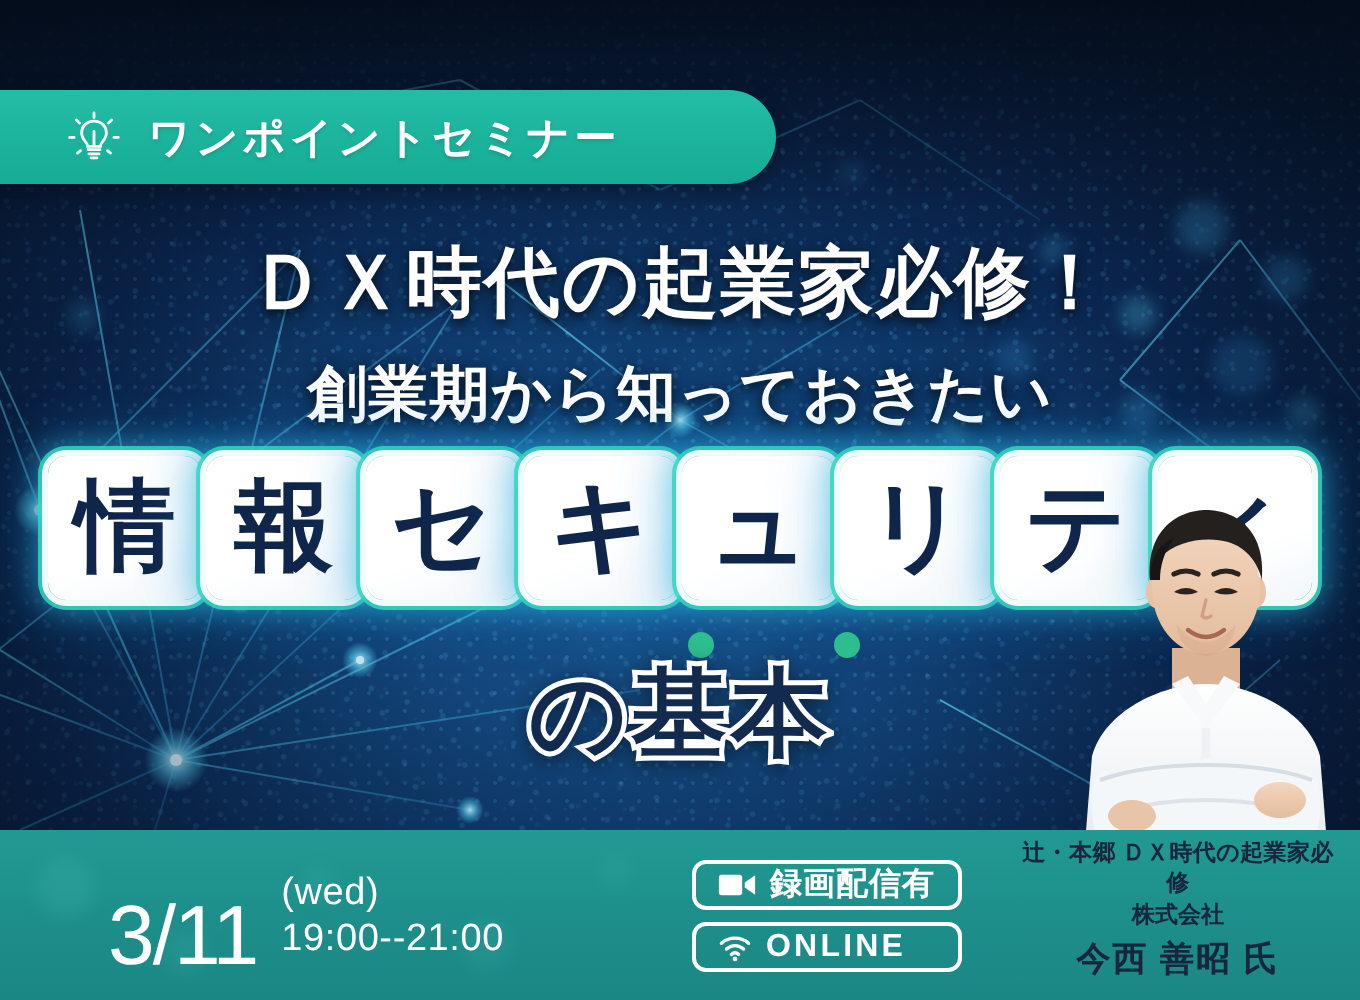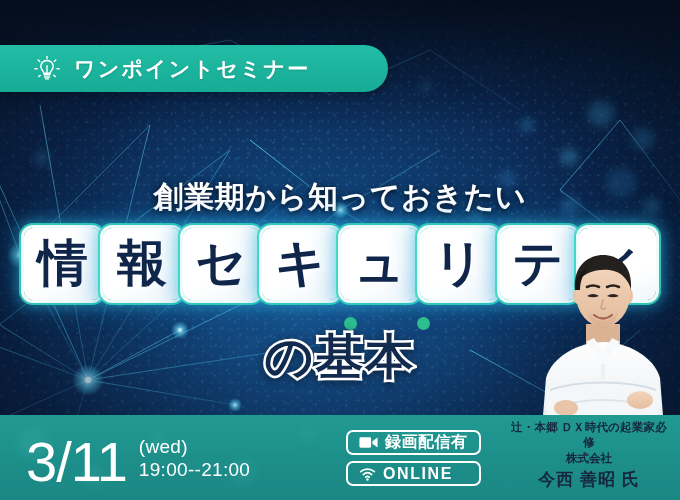--- a/index.html
+++ b/index.html
@@ -96,21 +96,21 @@
 
   
   .bottom{
     position:absolute;left:0;bottom:0;width:680px;height:85px;
     background:linear-gradient(180deg,#219a92 0%,#1d8e8a 55%,#1b8785 100%);
     overflow:hidden;
   }
   .bottom .bk{opacity:.5;}
 
   .date{position:absolute;left:26px;bottom:12px;display:flex;align-items:flex-end;gap:12px;}
-  .date-big{color:#fff;font-size:56px;font-weight:400;line-height:.95;letter-spacing:-1px;}
+  .date-big{color:#fff;font-size:42px;font-weight:400;line-height:.95;letter-spacing:-1px;margin-left:28px;}
   .date-side{display:flex;flex-direction:column;line-height:1.18;padding-bottom:7px;margin-top:41px;}
   .date-dow{color:#fff;font-size:19px;font-weight:400;letter-spacing:.3px;}
   .date-time{color:#fff;font-size:19px;font-weight:400;letter-spacing:.3px;}
 
   .badges{position:absolute;left:346px;bottom:14px;display:flex;flex-direction:column;gap:6px;}
   .badge{
     border:2px solid #ffffff;border-radius:7px;height:25px;
     display:flex;align-items:center;gap:7px;padding:0 11px;
     color:#fff;font-size:16px;font-weight:700;letter-spacing:1.6px;white-space:nowrap;
   }
@@ -194,20 +194,21 @@
       <g fill="none" stroke="#ffffff" stroke-width="1.5" stroke-linecap="round">
         <path d="M16 7.5c-4 0-6.6 2.9-6.6 6.3 0 2.3 1.3 3.7 2.3 5 .6.8.9 1.5.9 2.2h6.8c0-.7.3-1.4.9-2.2 1-1.3 2.3-2.7 2.3-5 0-3.4-2.6-6.3-6.6-6.3z"></path>
         <path d="M12.8 22.7h6.4M13.3 25h5.4M14.4 27.1h3.2"></path>
         <path d="M16 13v7"></path>
         <path d="M16 3.2v2.4M6.6 6.9l1.7 1.7M3 16.2h2.4M29 16.2h-2.4M25.4 6.9l-1.7 1.7M7.2 24.6l1.6-1.3M24.8 24.6l-1.6-1.3"></path>
       </g>
     </svg>
     <div class="banner-label">ワンポイントセミナー</div>
   </div>
 
+  <div class="title-main">ＤＸ時代の起業家必修！</div>
   <div class="title-sub">創業期から知っておきたい</div>
 
   <div class="boxrow">
     <div class="chbox">
         <span>情</span>
       </div>
     <div class="chbox">
         <span>報</span>
       </div>
     <div class="chbox">

